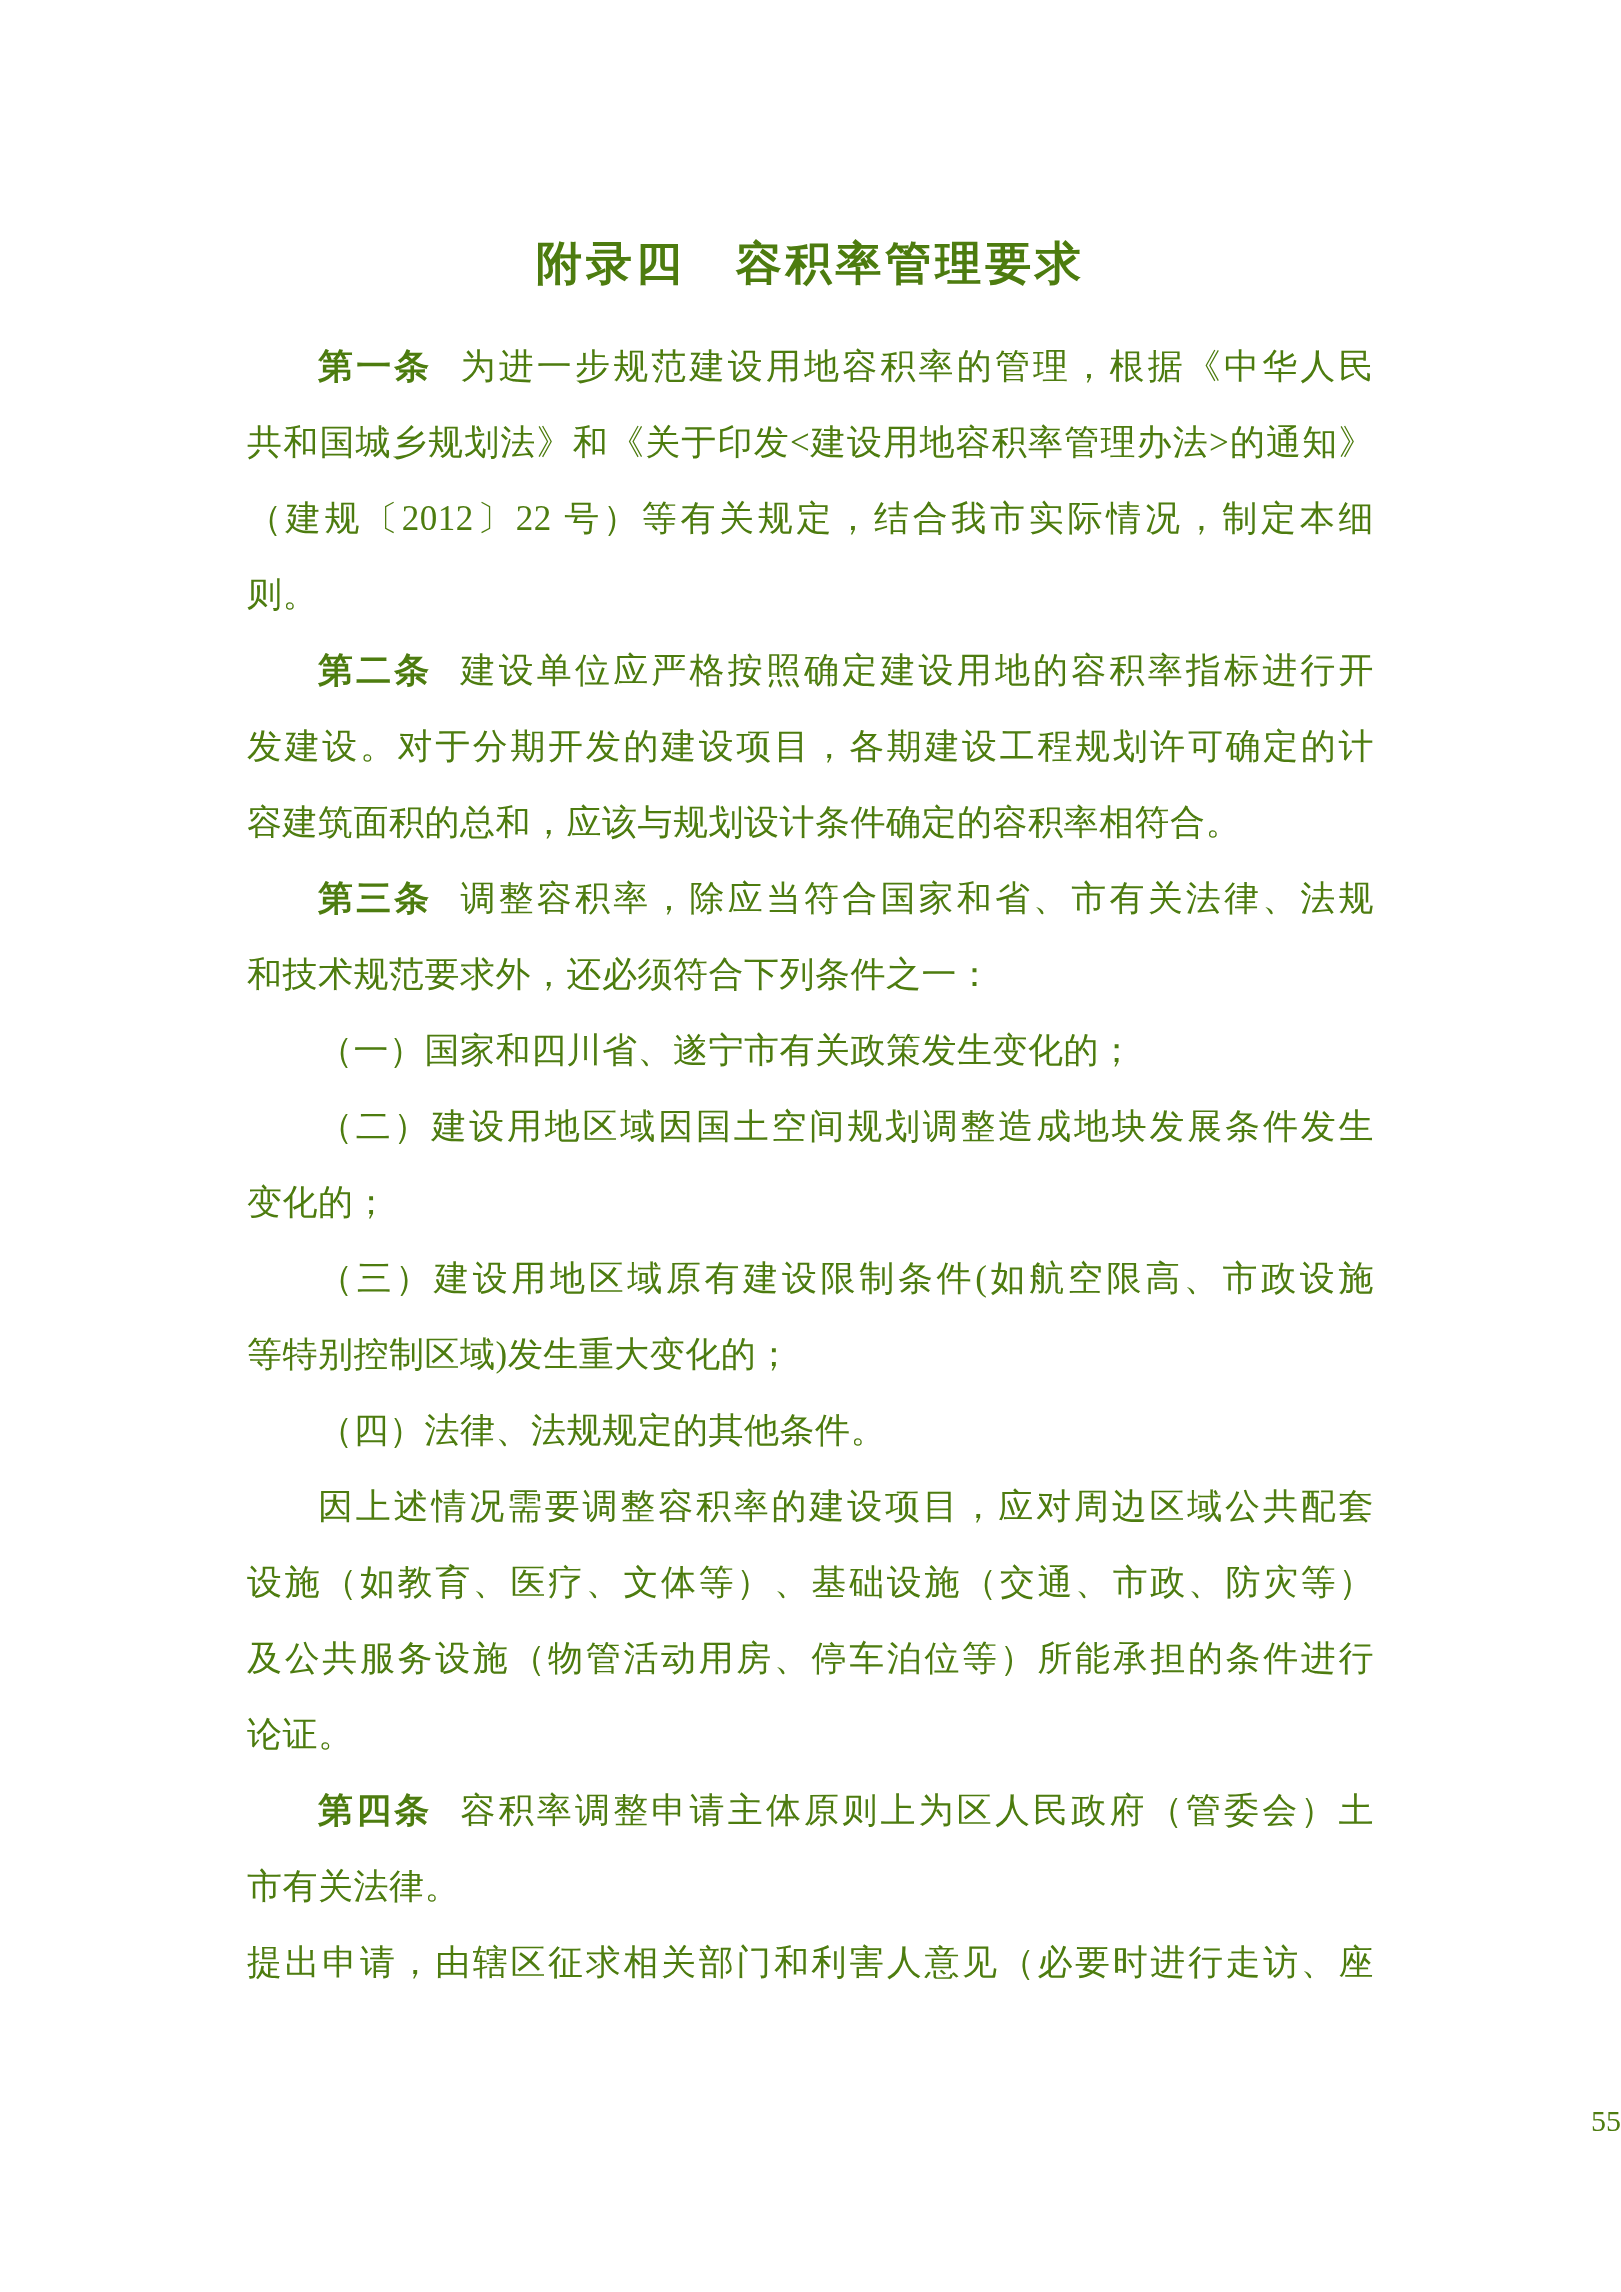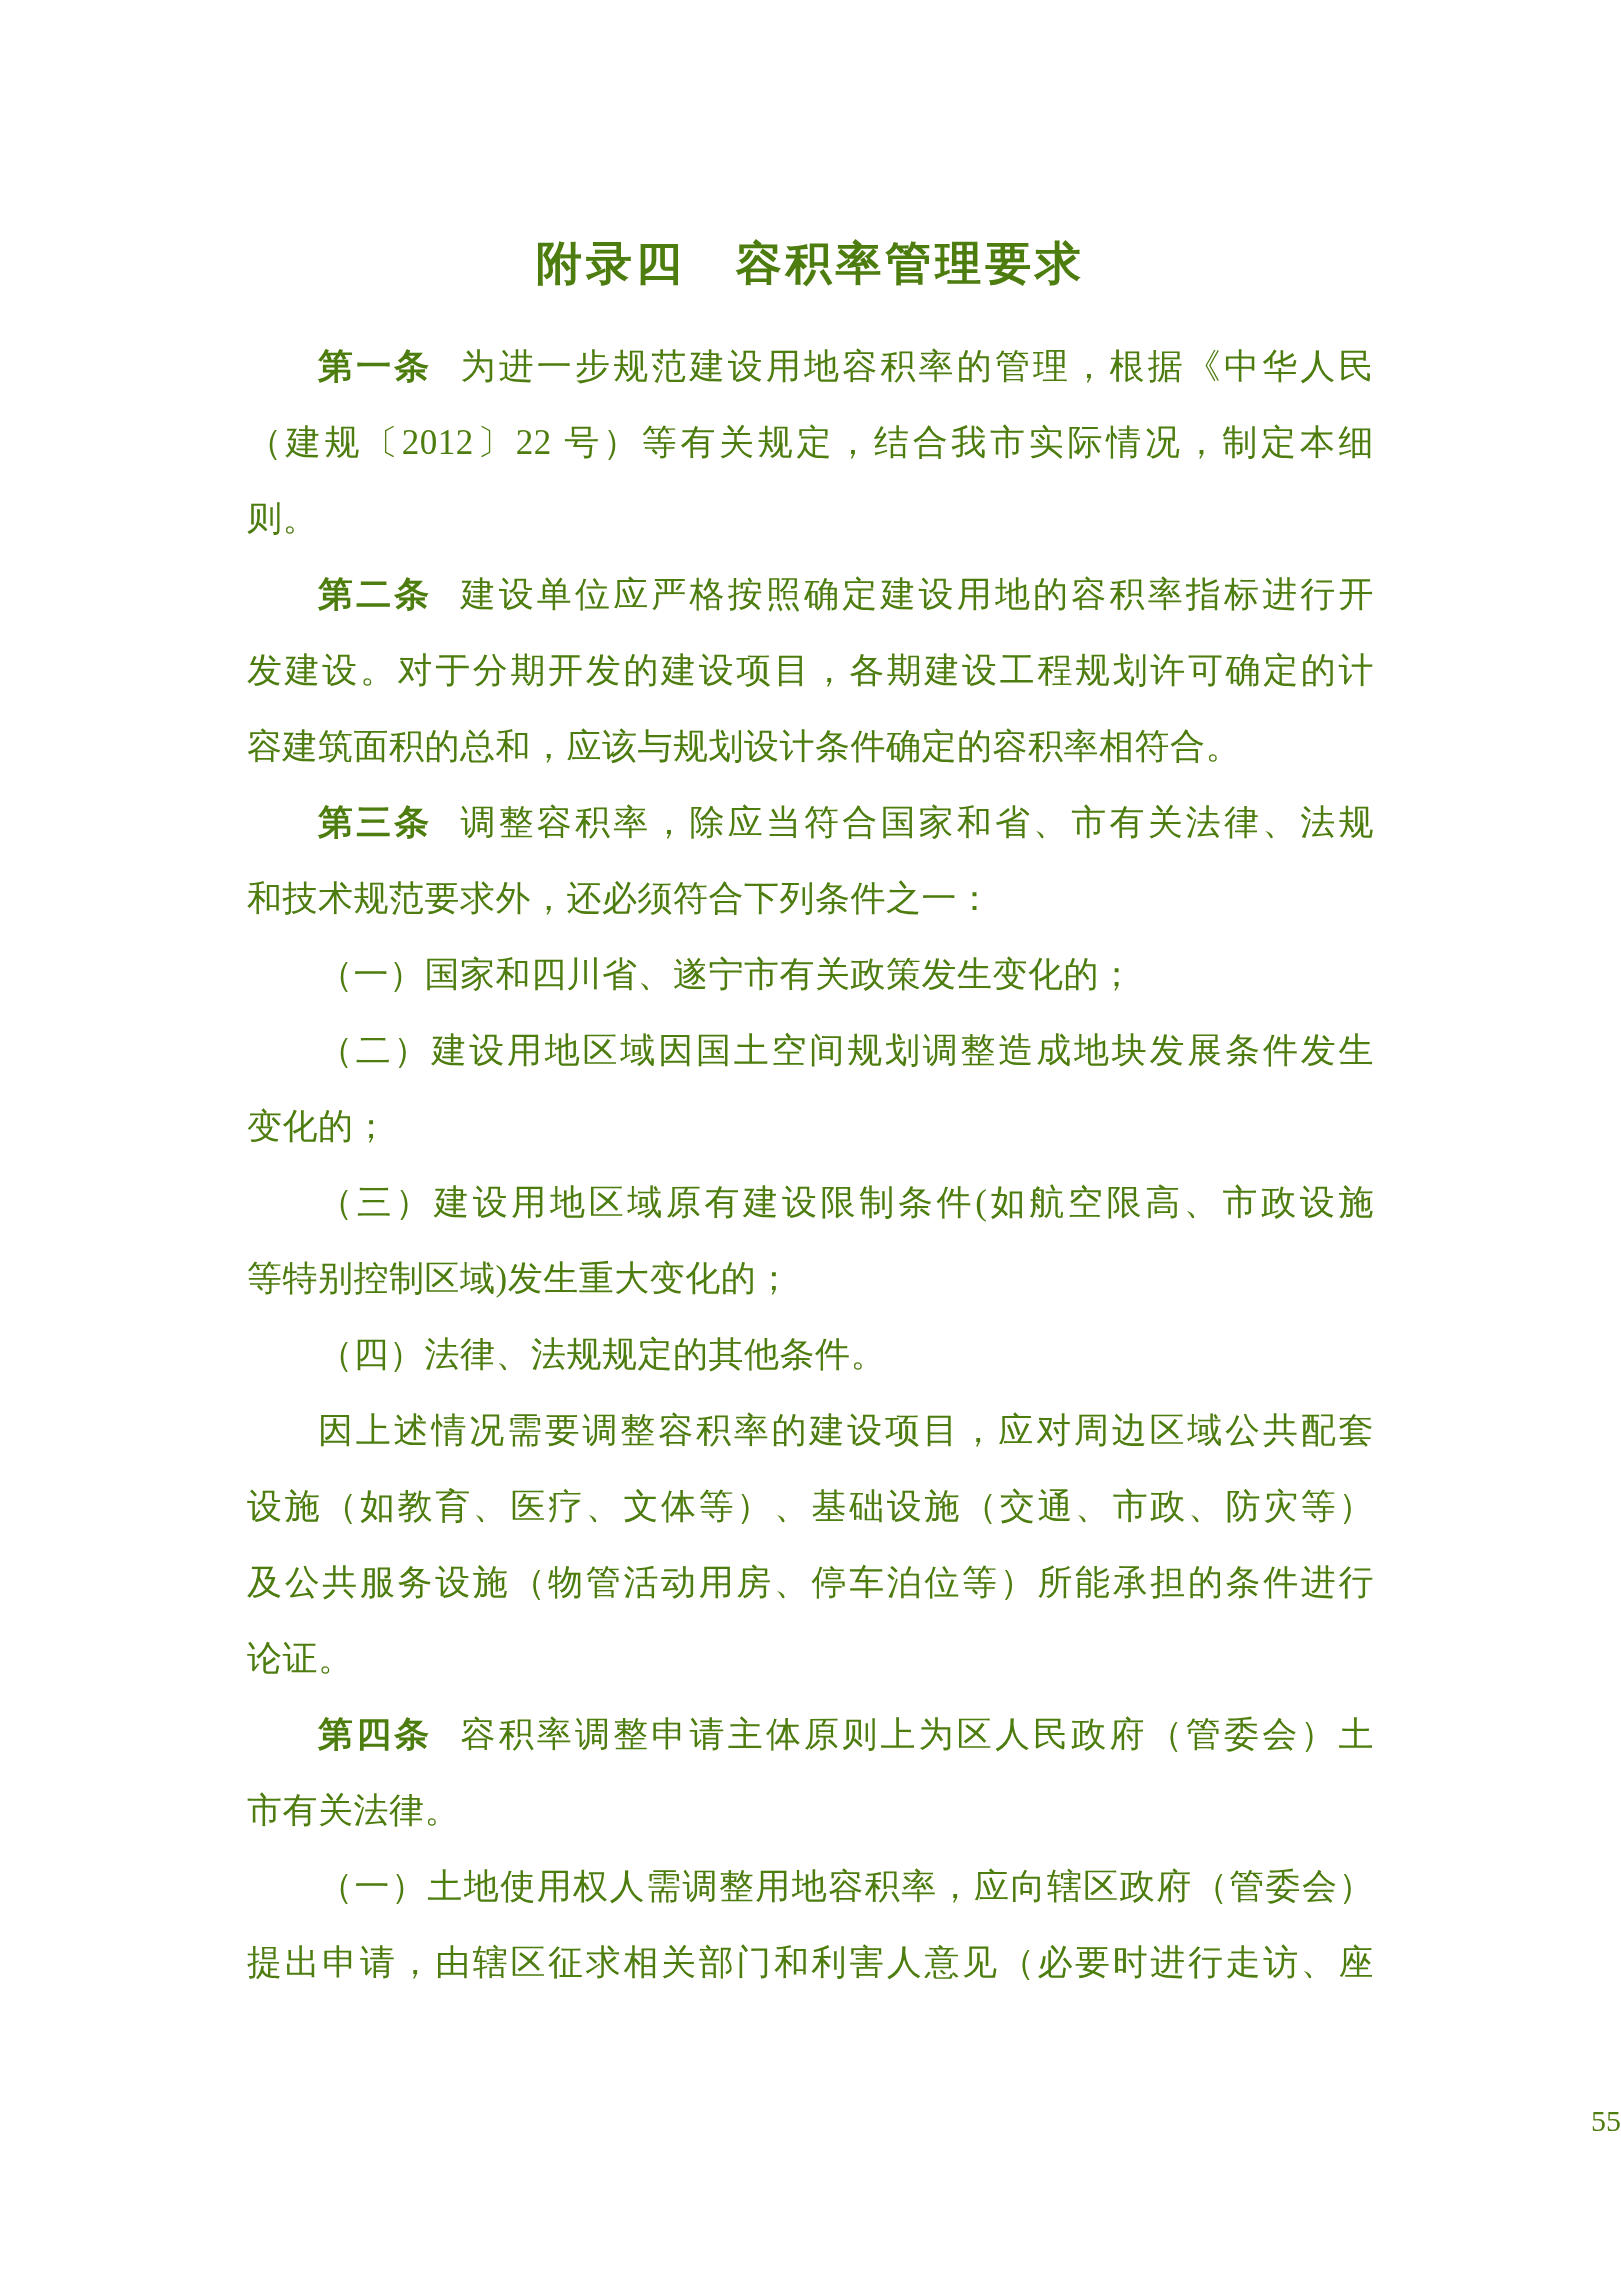--- a/index.html
+++ b/index.html
@@ -63,20 +63,24 @@
 <body>
 
 <div class="page">
 
   <div class="doc-title">附录四　容积率管理要求</div>
 
   <div class="doc-body">
       <div class="line indent fill">
     <span class="article-label">第一条</span>
     <span class="line-text">为进一步规范建设用地容积率的管理，根据《中华人民</span>
+  </div>
+      <div class="line fill">
+    
+    <span class="line-text">共和国城乡规划法》和《关于印发&lt;建设用地容积率管理办法&gt;的通知》</span>
   </div>
       <div class="line fill">
     
     <span class="line-text">（建规〔2012〕22 号）等有关规定，结合我市实际情况，制定本细</span>
   </div>
       <div class="line end">
     
     <span class="line-text">则。</span>
   </div>
       <div class="line indent fill">
@@ -140,24 +144,20 @@
     <span class="line-text">论证。</span>
   </div>
       <div class="line indent fill">
     <span class="article-label">第四条</span>
     <span class="line-text">容积率调整申请主体原则上为区人民政府（管委会）土</span>
   </div>
       <div class="line end">
     
     <span class="line-text">市有关法律。</span>
   </div>
-      <div class="line indent fill">
-    
-    <span class="line-text">（一）土地使用权人需调整用地容积率，应向辖区政府（管委会）</span>
-  </div>
       <div class="line fill">
     
     <span class="line-text">提出申请，由辖区征求相关部门和利害人意见（必要时进行走访、座</span>
   </div>
     </div>
 
   <div class="page-number">55</div>
 
 </div>
 

